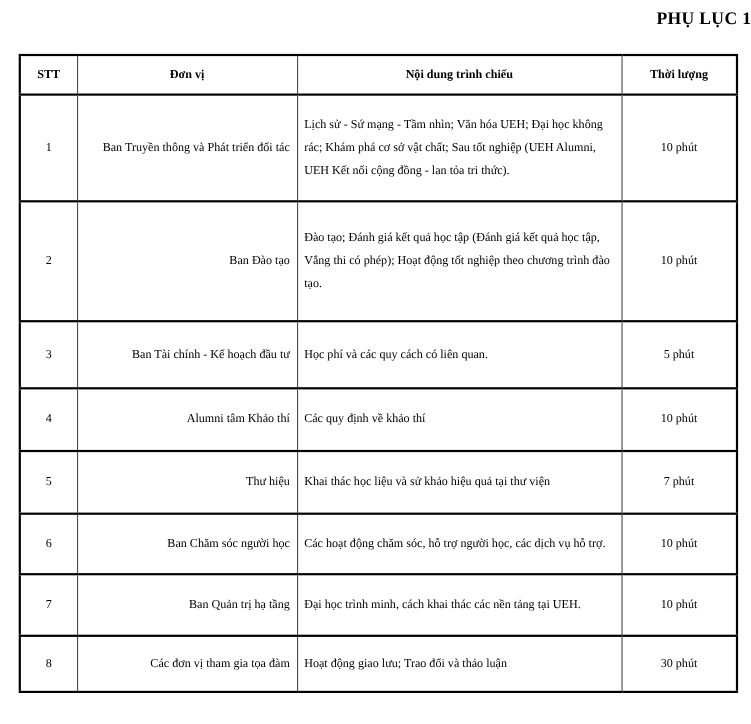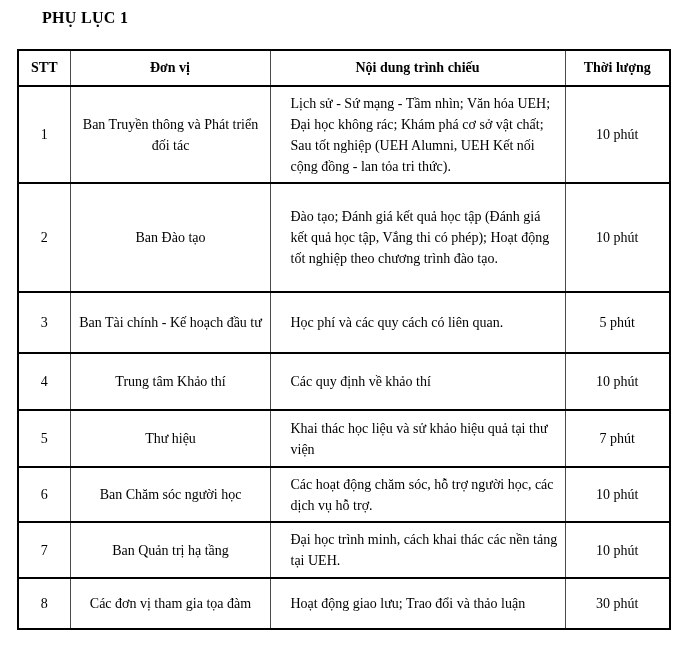--- a/index.html
+++ b/index.html
@@ -10,21 +10,21 @@
   body {
     width: 683px;
     height: 658px;
     font-family: "Liberation Serif", "DejaVu Serif", serif;
     color: #000000;
     overflow: hidden;
   }
   .page-title {
     padding-top: 9px;
     padding-left: 42px;      
-    text-align: left;
+    text-align: right;
     font-weight: bold;
     font-size: 16px;
     letter-spacing: 0.3px;
   }
   table.appendix-table {
     border-collapse: collapse;
     table-layout: fixed;
     width: 652px;
     margin: 22px 0 0 17px;
     border: 2px solid #000000;
@@ -32,35 +32,35 @@
   col.c-stt      { width: 52px; }
   col.c-unit     { width: 200px; }
   col.c-content  { width: 295px; }
   col.c-duration { width: 105px; }
 
   th, td {
     border-left: 1px solid #4a4a4a;
     border-right: 1px solid #4a4a4a;
     border-top: 2px solid #000000;
     border-bottom: 2px solid #000000;
-    font-size: 14px;
+    font-size: 11px;
     vertical-align: middle;
     box-sizing: border-box;
     background: #ffffff;
   }
   thead th {
     font-weight: bold;
     text-align: center;
     height: 36px;
     padding: 2px 4px;
   }
   td { line-height: 21px; }
   td.cell-stt      { text-align: center; }
-  td.cell-unit     { text-align: center; padding: 2px 6px 2px 7px; }
-  td.cell-content  { text-align: left; padding: 2px 5px 2px 20px; }
+  td.cell-unit     { text-align: right; padding: 2px 6px 2px 7px; }
+  td.cell-content  { text-align: left; padding: 2px 5px 2px 6px; }
   td.cell-duration { text-align: center; padding: 14px 4px; }
 
   
   tbody tr:nth-child(1) td { height: 97px; }
   tbody tr:nth-child(2) td { height: 109px; }
   tbody tr:nth-child(3) td { height: 61px; }
   tbody tr:nth-child(4) td { height: 57px; }
   tbody tr:nth-child(5) td { height: 57px; }
   tbody tr:nth-child(6) td { height: 55px; }
   tbody tr:nth-child(7) td { height: 56px; }
@@ -100,21 +100,21 @@
       <td class="cell-duration">10 phút</td>
     </tr>
     <tr>
       <td class="cell-stt">3</td>
       <td class="cell-unit">Ban Tài chính - Kế hoạch đầu tư</td>
       <td class="cell-content">Học phí và các quy cách có liên quan.</td>
       <td class="cell-duration">5 phút</td>
     </tr>
     <tr>
       <td class="cell-stt">4</td>
-      <td class="cell-unit">Trung tâm Khảo thí</td>
+      <td class="cell-unit">Alumni tâm Khảo thí</td>
       <td class="cell-content">Các quy định về khảo thí</td>
       <td class="cell-duration">10 phút</td>
     </tr>
     <tr>
       <td class="cell-stt">5</td>
       <td class="cell-unit">Thư hiệu</td>
       <td class="cell-content">Khai thác học liệu và sử khảo hiệu quả tại thư viện</td>
       <td class="cell-duration">7 phút</td>
     </tr>
     <tr>

